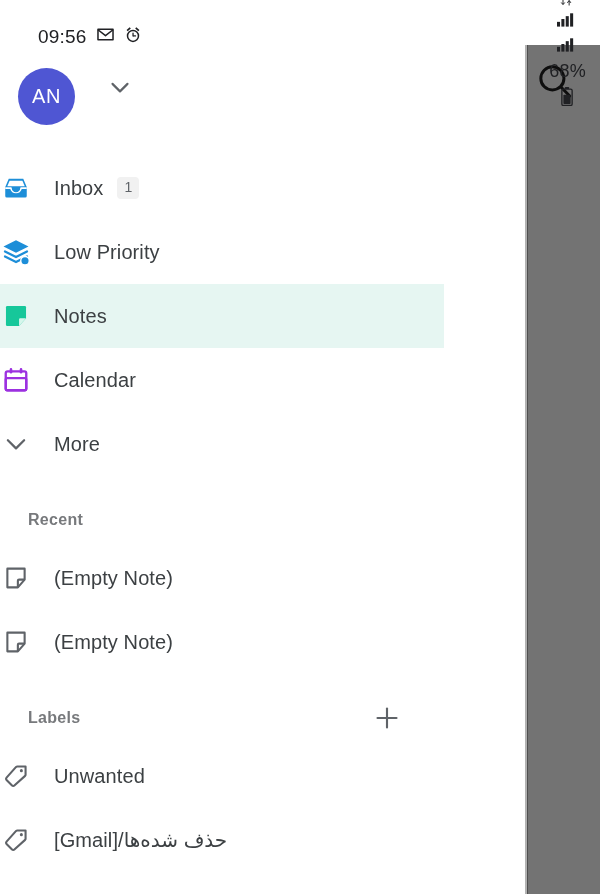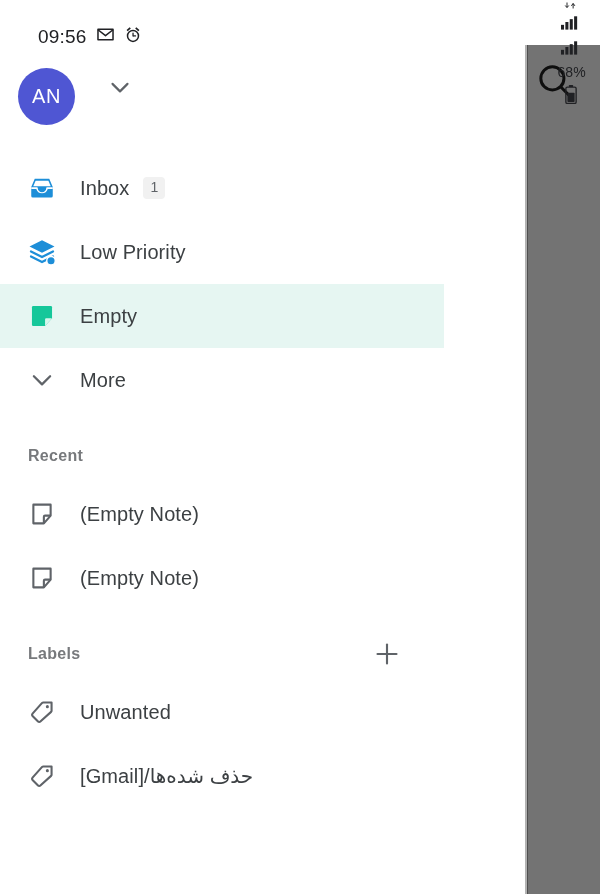--- a/index.html
+++ b/index.html
@@ -83,21 +83,21 @@
     letter-spacing: .2px;
   }
   .status-right {
     display: flex;
     align-items: center;
     gap: 5px;
     flex-direction: column;
   }
   .sb-ico { display: block; }
   .battery-pct {
-    font-size: 14px;
+    font-size: 18px;
     color: #202124;
     margin-left: 2px;
     letter-spacing: .2px;
   }
   .net-label {
     font-size: 9px;
     font-weight: bold;
     color: #202124;
     line-height: 1;
   }
@@ -158,21 +158,20 @@
   #account-chevron {
     margin-left: 30px;
     margin-top: -16px;
   }
 
   
   .nav-row {
     display: flex;
     align-items: center;
     height: 64px;
-    padding-left: 26px;
     cursor: pointer;
   }
   .nav-row.selected { background: #e6f6f2; }
   .nav-icon {
     width: 32px; height: 32px;
     display: flex;
     align-items: center;
     justify-content: center;
     flex: 0 0 auto;
   }
@@ -366,23 +365,34 @@
       <span class="nav-label">Low Priority</span>
     </div>
 
     <div class="nav-row selected">
       <span class="nav-icon">
         <svg width="28" height="28" viewBox="0 0 24 24">
           <path d="M4.4 3.4 h15.2 a1 1 0 0 1 1 1 v9.6 L14.6 20.6 H4.4 a1 1 0 0 1 -1 -1 V4.4 a1 1 0 0 1 1 -1 z" fill="#16c79a"></path>
           <path d="M20.6 14 L14.6 20.6 V15 a1 1 0 0 1 1 -1 z" fill="#d6f6ec"></path>
         </svg>
       </span>
-      <span class="nav-label">Empty</span>
-    </div>
-
+      <span class="nav-label">Notes</span>
+    </div>
+
+    <div class="nav-row">
+      <span class="nav-icon">
+        <svg width="28" height="28" viewBox="0 0 24 24">
+          <rect x="3.2" y="4.6" width="17.6" height="16.2" rx="1.6" fill="none" stroke="#9c31e0" stroke-width="2"></rect>
+          <rect x="3.2" y="10.4" width="17.6" height="10.4" rx="1" fill="none" stroke="#9c31e0" stroke-width="2"></rect>
+          <rect x="6.6" y="1.8" width="2.2" height="4.6" rx="1.1" fill="#9c31e0"></rect>
+          <rect x="15.2" y="1.8" width="2.2" height="4.6" rx="1.1" fill="#9c31e0"></rect>
+        </svg>
+      </span>
+      <span class="nav-label">Calendar</span>
+    </div>
 
     <div class="nav-row">
       <span class="nav-icon">
         <svg width="30" height="30" viewBox="0 0 24 24" fill="none" stroke="#5f6368" stroke-width="1.8" stroke-linecap="round" stroke-linejoin="round">
           <polyline points="5.5,9 12,15.5 18.5,9"></polyline>
         </svg>
       </span>
       <span class="nav-label">More</span>
     </div>
 

